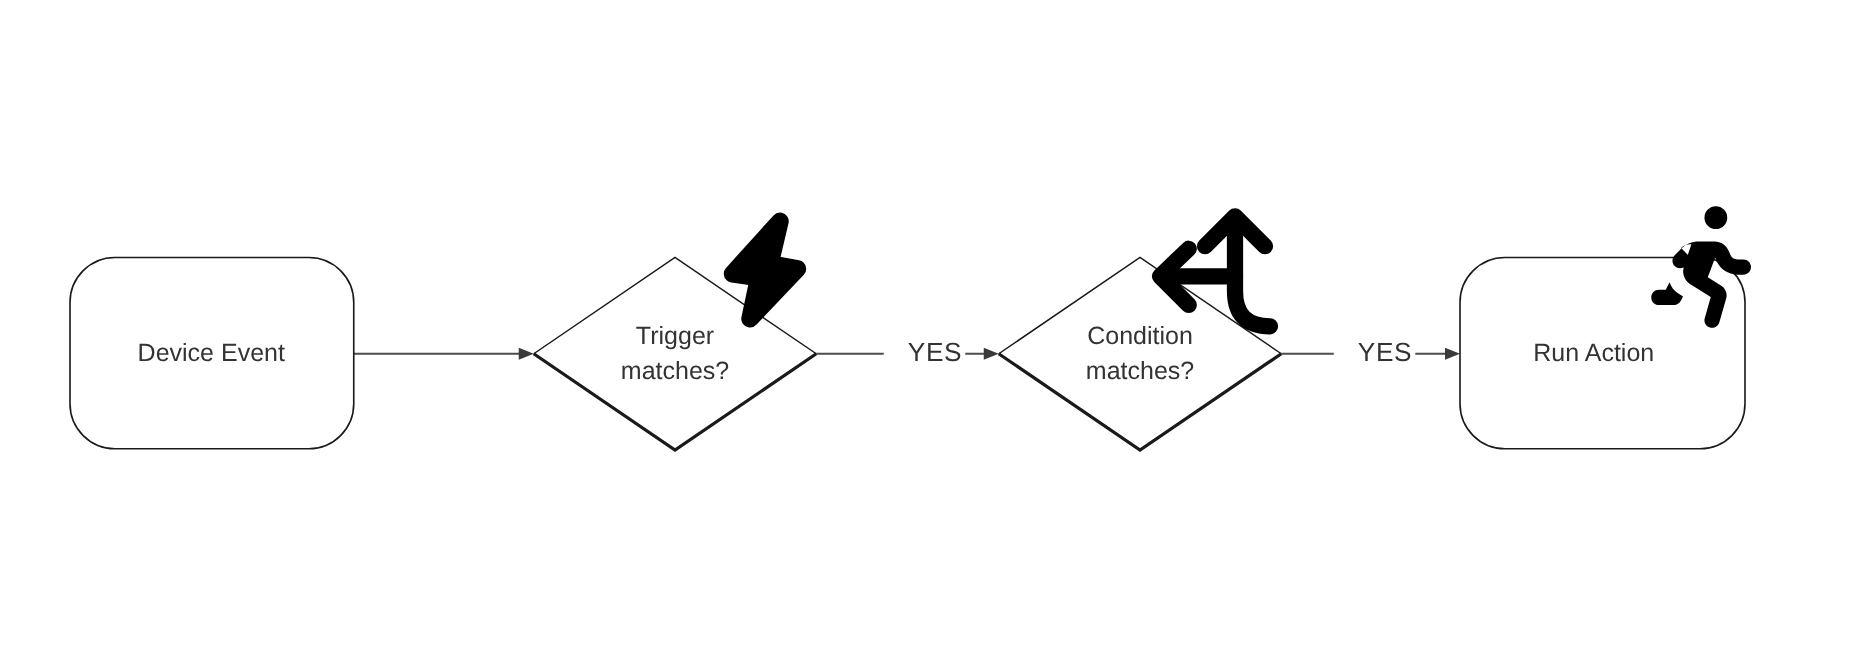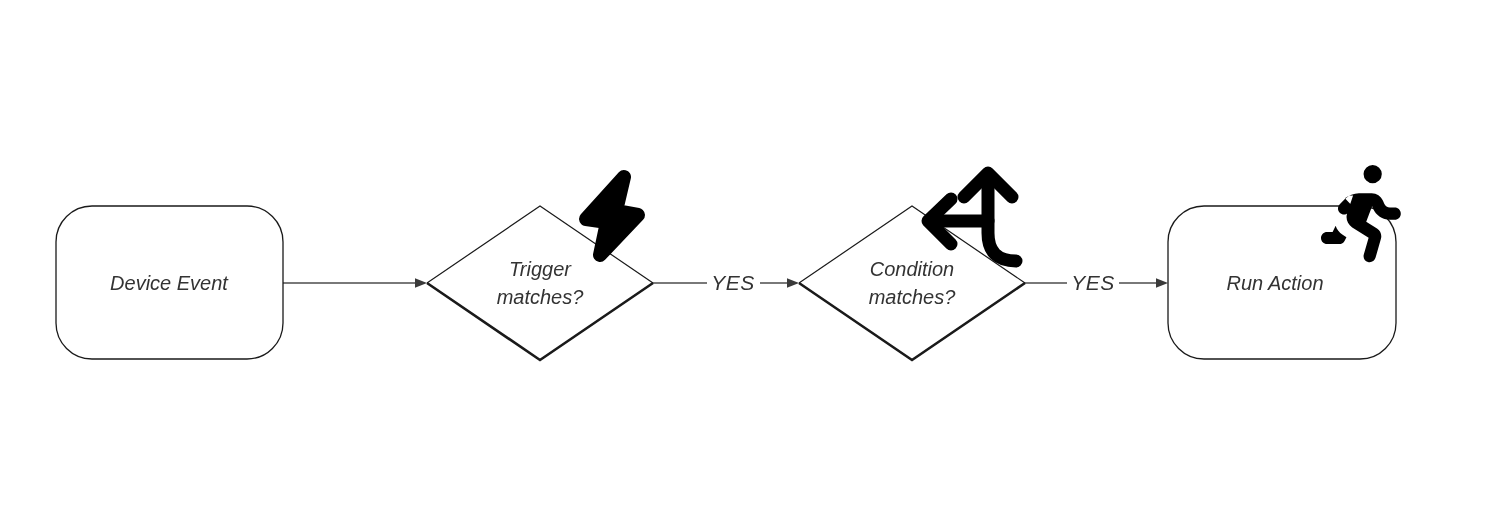--- a/index.html
+++ b/index.html
@@ -3,21 +3,20 @@
 <meta charset="utf-8">
 <style>
   html, body { margin: 0; padding: 0; background: #ffffff; }
   .canvas {
     position: relative;
     width: 1485px;
     height: 442px;
     background: #ffffff;
     font-family: "Liberation Sans", "DejaVu Sans", sans-serif;
     overflow: hidden;
-    font-style: italic;
   }
   .canvas svg.layer {
     position: absolute;
     left: 0; top: 0;
     width: 1485px; height: 523px;
   }
   .label {
     position: absolute;
     transform: translate(-50%, -50%);
     color: #333333;
@@ -26,20 +25,21 @@
     white-space: nowrap;
     user-select: none;
   }
   .diamond-label { line-height: 28px; }
   .diamond-label span { display: block; }
   .edge-label {
     font-size: 21px;
     letter-spacing: 0.5px;
     background: #ffffff;
     padding: 0 2px;
+    margin-left: 15px;
   }
   .node-shape-stroke { stroke: #1a1a1a; fill: #ffffff; }
   .edge-stroke { stroke: #4d4d4d; stroke-width: 1.5; }
   .arrowhead { fill: #3a3a3a; stroke: none; }
   .icon-fill { fill: #000000; }
   .icon-stroke { stroke: #000000; fill: none; stroke-linecap: round; stroke-linejoin: round; }
 </style>
 </head>
 <body>
 

